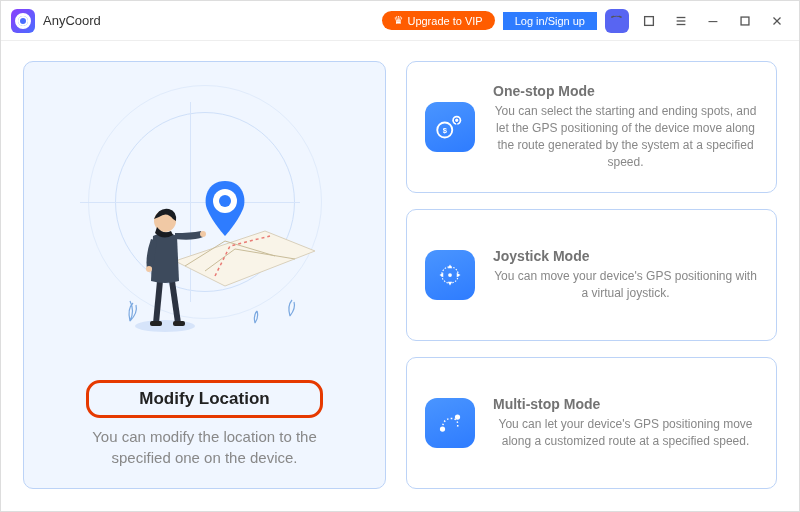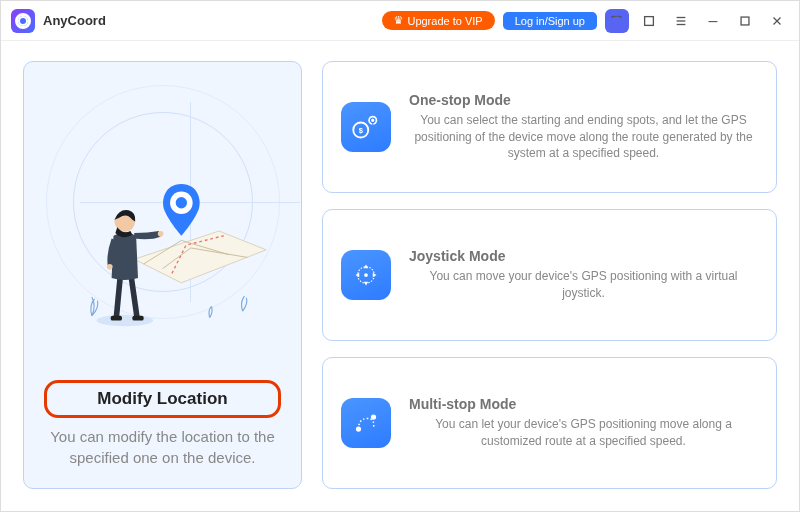--- a/index.html
+++ b/index.html
@@ -42,39 +42,39 @@
     width: 10px;
     height: 10px;
     border: 3px solid #fff;
     border-radius: 50%;
     background: #4a6cff;
     box-shadow: inset 0 0 0 2px #fff;
   }
   .app-name {
     font-size: 13px;
     color: #333;
-    font-weight: 700;
+    font-weight: 400;
   }
   .titlebar-spacer { flex: 1; }
   .btn-vip {
     background: #ff5c00;
     color: #fff;
     border-radius: 12px;
     padding: 3px 12px;
     font-size: 11px;
     display: flex;
     align-items: center;
     gap: 4px;
     cursor: pointer;
   }
   .btn-vip .crown-icon { font-size: 11px; }
   .btn-login {
     background: #2e7cff;
     color: #fff;
-    border-radius: 5px;
+    border-radius: 0;
     padding: 3px 12px;
     font-size: 11px;
     cursor: pointer;
   }
   .tb-icon {
     width: 24px;
     height: 24px;
     display: flex;
     align-items: center;
     justify-content: center;
@@ -89,21 +89,21 @@
   .discord svg { width: 14px; height: 14px; fill: #fff; }
   .tb-icon svg { width: 14px; height: 14px; stroke: #555; fill: none; stroke-width: 1.5; }
   .minus { font-size: 16px; }
   .content {
     flex: 1;
     display: flex;
     gap: 20px;
     padding: 20px 22px 22px 22px;
   }
   .left-card {
-    width: 279px;
+    width: 363px;
     height: 100%;
     border: 1.5px solid #bcd3f7;
     border-radius: 10px;
     background: #f0f6ff;
     display: flex;
     flex-direction: column;
     align-items: center;
     padding: 20px 16px;
     cursor: pointer;
   }

